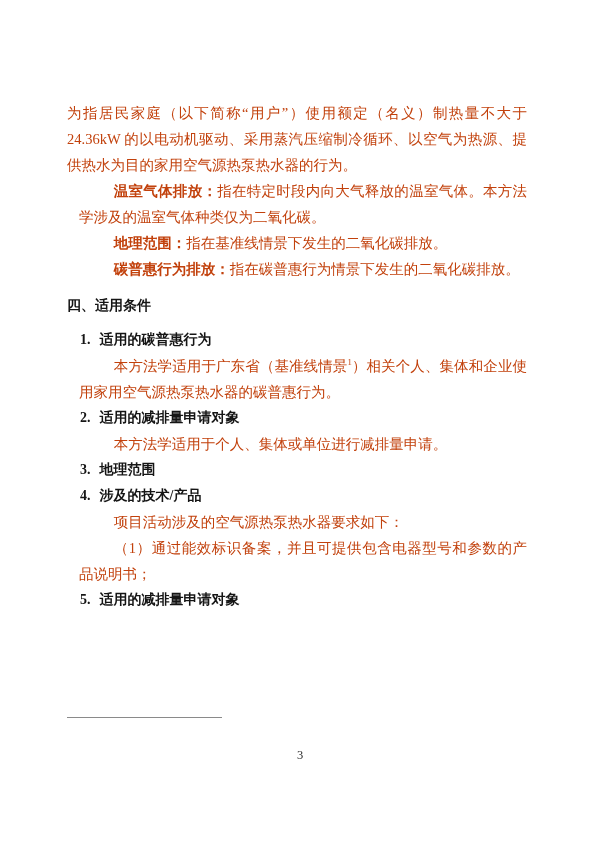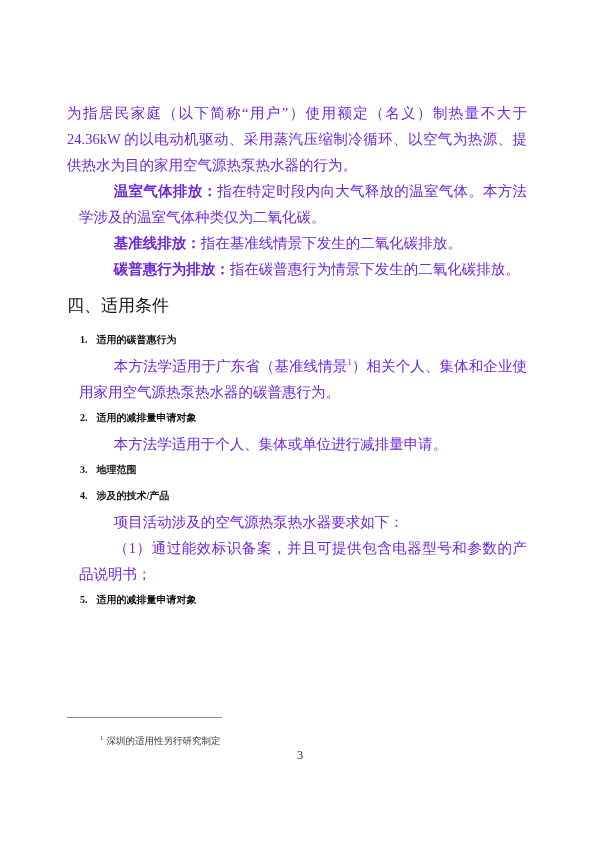--- a/index.html
+++ b/index.html
@@ -20,38 +20,38 @@
     position: absolute;
     left: 67px;
     top: 100px;
     width: 460px;
   }
   .para {
     margin: 0;
     font-size: 14.5px;
     line-height: 26px;
     text-align: justify;
-    color: #6d28d9;
+    color: #c2410c;
   }
   .para.indent {
     text-indent: 2.4em;
     margin-left: 12px;
   }
   .def-term {
     font-weight: bold;
   }
   .section-heading {
     margin: 9px 0 6px 0;
-    font-size: 17px;
-    font-weight: normal;
+    font-size: 14px;
+    font-weight: bold;
     line-height: 30px;
     color: #151515;
   }
   .item-heading {
-    font-size: 10px;
+    font-size: 14px;
     font-weight: bold;
     line-height: 26px;
     padding-left: 13px;
     color: #151515;
   }
   .item-num {
     display: inline-block;
     margin-right: 9px;
   }
   sup.fn-ref {
@@ -97,21 +97,21 @@
 <body>
 
 <div class="page">
   <div class="content">
 
     <p class="para">为指居民家庭（以下简称“用户”）使用额定（名义）制热量不大于 24.36kW 的以电动机驱动、采用蒸汽压缩制冷循环、以空气为热源、提供热水为目的家用空气源热泵热水器的行为。</p>
 
     <p class="para indent"><span class="def-term">温室气体排放：</span><span>指在特定时段内向大气释放的温室气体。本方法学涉及的温室气体种类仅为二氧化碳。</span></p>
 
 
-    <p class="para indent"><span class="def-term">基准线排放：</span><span>指在基准线情景下发生的二氧化碳排放。</span></p>
+    <p class="para indent"><span class="def-term">地理范围：</span><span>指在基准线情景下发生的二氧化碳排放。</span></p>
 
     <p class="para indent"><span class="def-term">碳普惠行为排放：</span><span>指在碳普惠行为情景下发生的二氧化碳排放。</span></p>
 
     <h2 class="section-heading">四、适用条件</h2>
 
     <div class="item-heading"><span class="item-num">1.</span><span>适用的碳普惠行为</span></div>
     <p class="para indent"><span>本方法学适用于广东省（基准线情景</span><sup class="fn-ref">1</sup><span>）相关个人、集体和企业使用家用空气源热泵热水器的碳普惠行为。</span></p>
 
     <div class="item-heading"><span class="item-num">2.</span><span>适用的减排量申请对象</span></div>
     <p class="para indent">本方法学适用于个人、集体或单位进行减排量申请。</p>
@@ -120,16 +120,15 @@
 
     <div class="item-heading"><span class="item-num">4.</span><span>涉及的技术/产品</span></div>
     <p class="para indent">项目活动涉及的空气源热泵热水器要求如下：</p>
     <p class="para indent">（1）通过能效标识备案，并且可提供包含电器型号和参数的产品说明书；</p>
 
     <div class="item-heading"><span class="item-num">5.</span><span>适用的减排量申请对象</span></div>
 
   </div>
 
   <div class="footnote-rule"></div>
-  <div class="footnote"><sup>1</sup><span>深圳的适用性另行研究制定</span></div>
 
   <div class="page-number">3</div>
 </div>
 
 </body></html>

